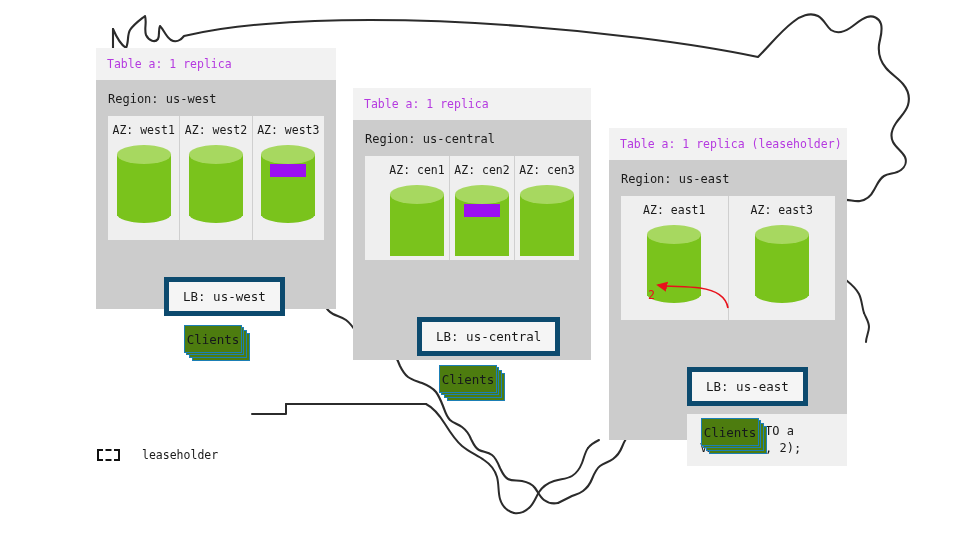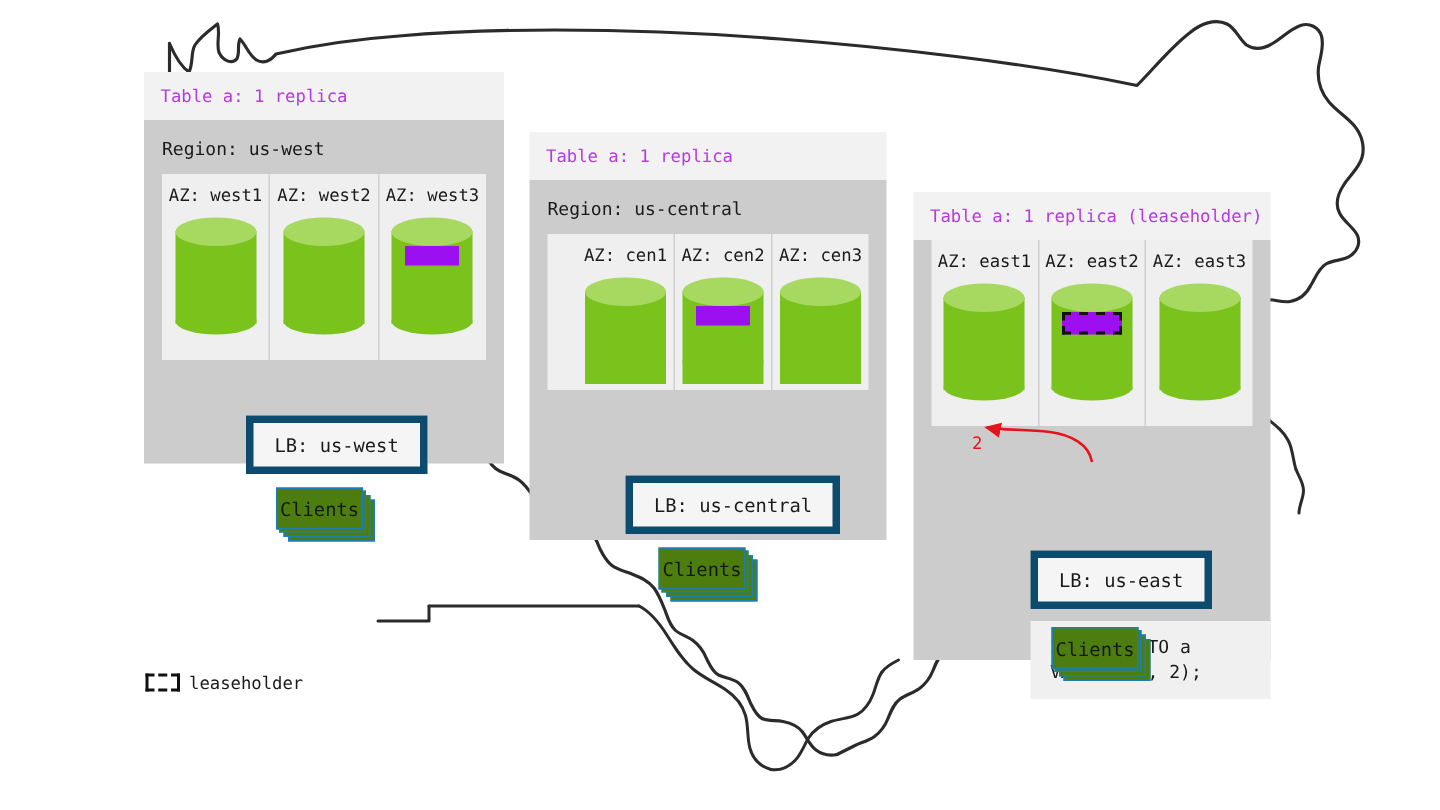--- a/index.html
+++ b/index.html
@@ -191,21 +191,21 @@
     color: #e8121c;
     z-index: 8;
   }
 
   
   #legend {
     position: absolute;
     left: 97px; top: 448px;
     display: flex;
     align-items: center;
-    gap: 6px;
+    gap: 22px;
     z-index: 5;
   }
   #legend .swatch {
     width: 23px;
     height: 12px;
     border: 2px dashed #111111;
     box-sizing: border-box;
   }
   #legend .legend-text {
     font-family: "DejaVu Sans Mono", monospace;
@@ -381,37 +381,29 @@
       <div class="card c1"></div>
       <div class="card c0">
         <span>Clients</span>
       </div>
     </div>
   </div>
 
   <div class="region" style="left:609px; top:128px; width:238px;">
     <div class="table-bar">Table a: 1 replica (leaseholder)</div>
     <div class="region-body" style="height:280px;">
+      <div class="region-title">Region: us-east</div>
 
       <div class="az-row" style="height:124px;">
         <div class="az">
           <div class="az-label">AZ: east1</div>
           <div class="cyl-wrap">
             <div class="cyl-bot"></div>
             <div class="cyl-body"></div>
             <div class="cyl-top"></div>
-          </div>
-        </div>
-        <div class="az">
-          <div class="az-label">AZ: east2</div>
-          <div class="cyl-wrap">
-            <div class="cyl-bot"></div>
-            <div class="cyl-body"></div>
-            <div class="cyl-top"></div>
-            <div class="replica leaseholder"></div>
           </div>
         </div>
         <div class="az">
           <div class="az-label">AZ: east3</div>
           <div class="cyl-wrap">
             <div class="cyl-bot"></div>
             <div class="cyl-body"></div>
             <div class="cyl-top"></div>
           </div>
         </div>

